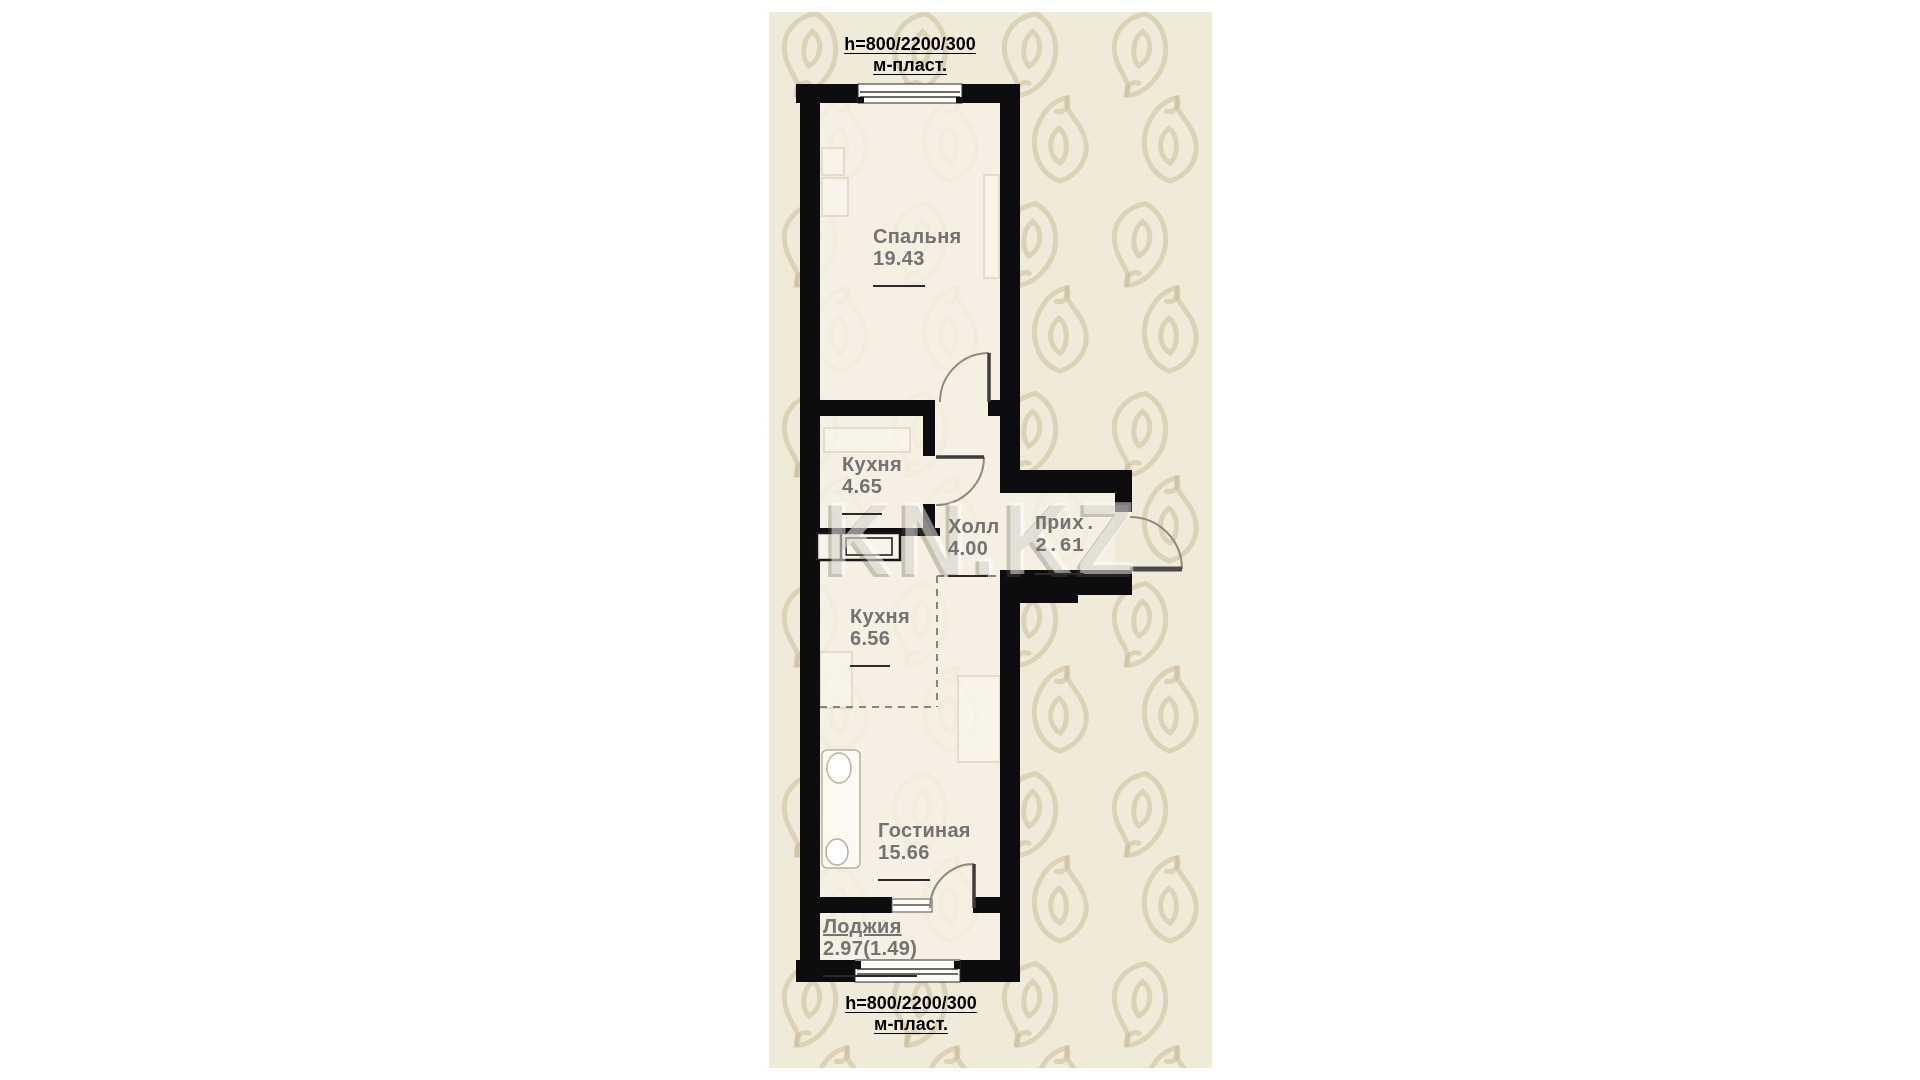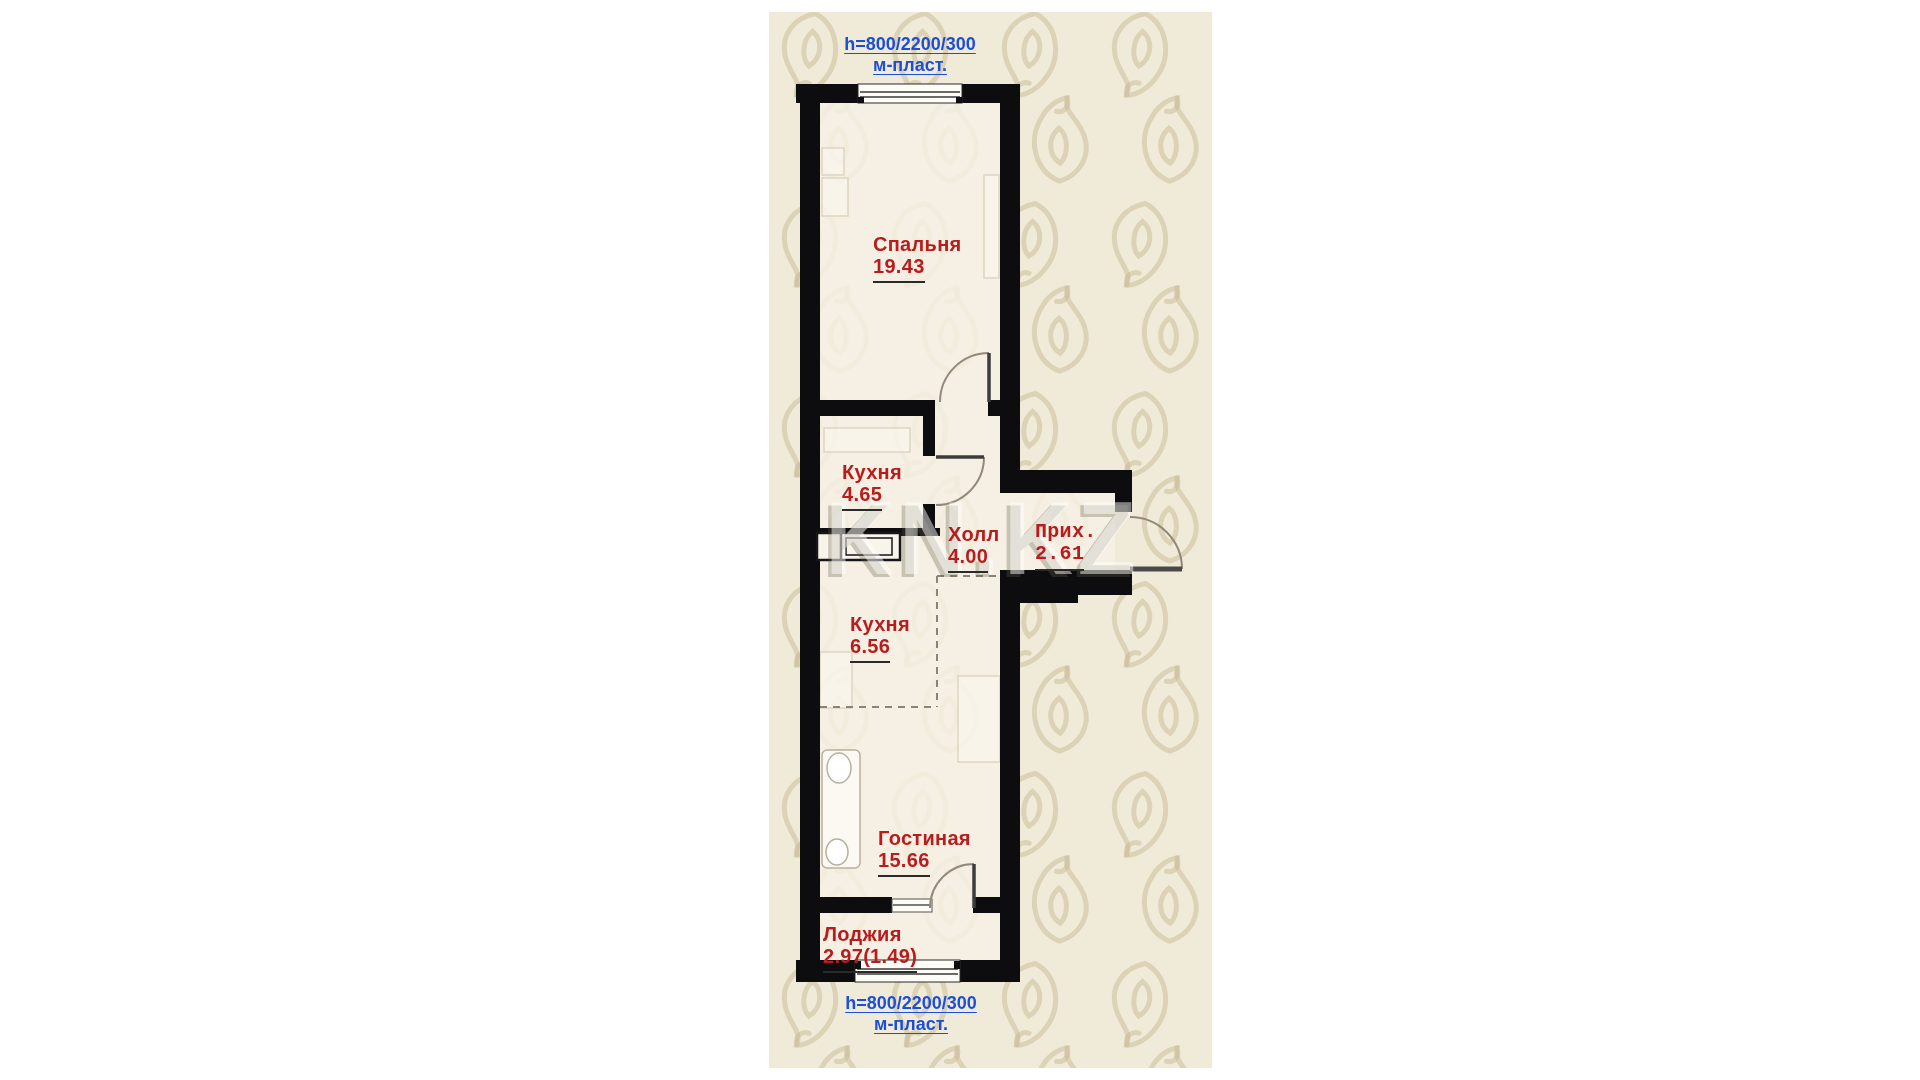--- a/index.html
+++ b/index.html
@@ -1,24 +1,24 @@
 <!DOCTYPE html>
 <html><head>
 <meta charset="utf-8">
 <title>Floor plan</title>
 <style>
   html,body{margin:0;padding:0;background:#ffffff;width:1920px;height:1080px;overflow:hidden;
             font-family:"Liberation Sans", sans-serif;}
   .canvas{position:relative;width:1920px;height:1080px;background:#ffffff;}
   .panel{position:absolute;left:769px;top:12px;width:443px;height:1056px;background:#f0ead9;overflow:hidden;}
   .plan-svg{position:absolute;left:0;top:0;z-index:1;}
-  .room-label{position:absolute;z-index:6;color:#b91c1c;font-weight:bold;font-size:20px;line-height:22px;
-              letter-spacing:.3px;white-space:nowrap;margin-top:8px;}
-  .room-area{display:inline-block;border-bottom:2.5px solid #2a2a2a;padding-bottom:4px;}
-  .red-note{position:absolute;z-index:6;width:240px;text-align:center;color:#1d4ed8;font-weight:bold;}
+  .room-label{position:absolute;z-index:6;color:#737373;font-weight:bold;font-size:20px;line-height:22px;
+              letter-spacing:.3px;white-space:nowrap;}
+  .room-area{display:inline-block;border-bottom:2.5px solid #2a2a2a;padding-bottom:16px;}
+  .red-note{position:absolute;z-index:6;width:240px;text-align:center;color:#000000;font-weight:bold;}
   .red-note .l1{font-size:18px;line-height:20px;text-decoration:underline;text-underline-offset:3px;}
   .red-note .l2{font-size:18px;line-height:19px;text-decoration:underline;text-underline-offset:3px;margin-top:2px;}
   .watermark{position:absolute;left:14px;top:468px;width:400px;height:116px;z-index:5;
              font-size:104px;line-height:116px;font-weight:bold;text-align:center;letter-spacing:5px;
              color:rgba(255,255,255,0.48);text-shadow:-4px 3px 0 rgba(96,88,68,0.30);
              transform:scaleX(0.92);transform-origin:50% 50%;user-select:none;}
 </style>
 </head>
 <body>
 
@@ -160,19 +160,19 @@
       <span class="room-area">2.61</span>
     </div>
     <div class="room-label" style="left:81px;top:593px;">
       <div>Кухня</div>
       <span class="room-area">6.56</span>
     </div>
     <div class="room-label" style="left:109px;top:807px;">
       <div>Гостиная</div>
       <span class="room-area">15.66</span>
     </div>
-    <div class="room-label" style="left:54px;top:903px;">
+    <div class="room-label" style="left:54px;top:903px;text-decoration:underline;">
       <div>Лоджия</div>
       <span class="room-area">2.97(1.49)</span>
     </div>
 
   </div>
 </div>
 
 </body></html>

